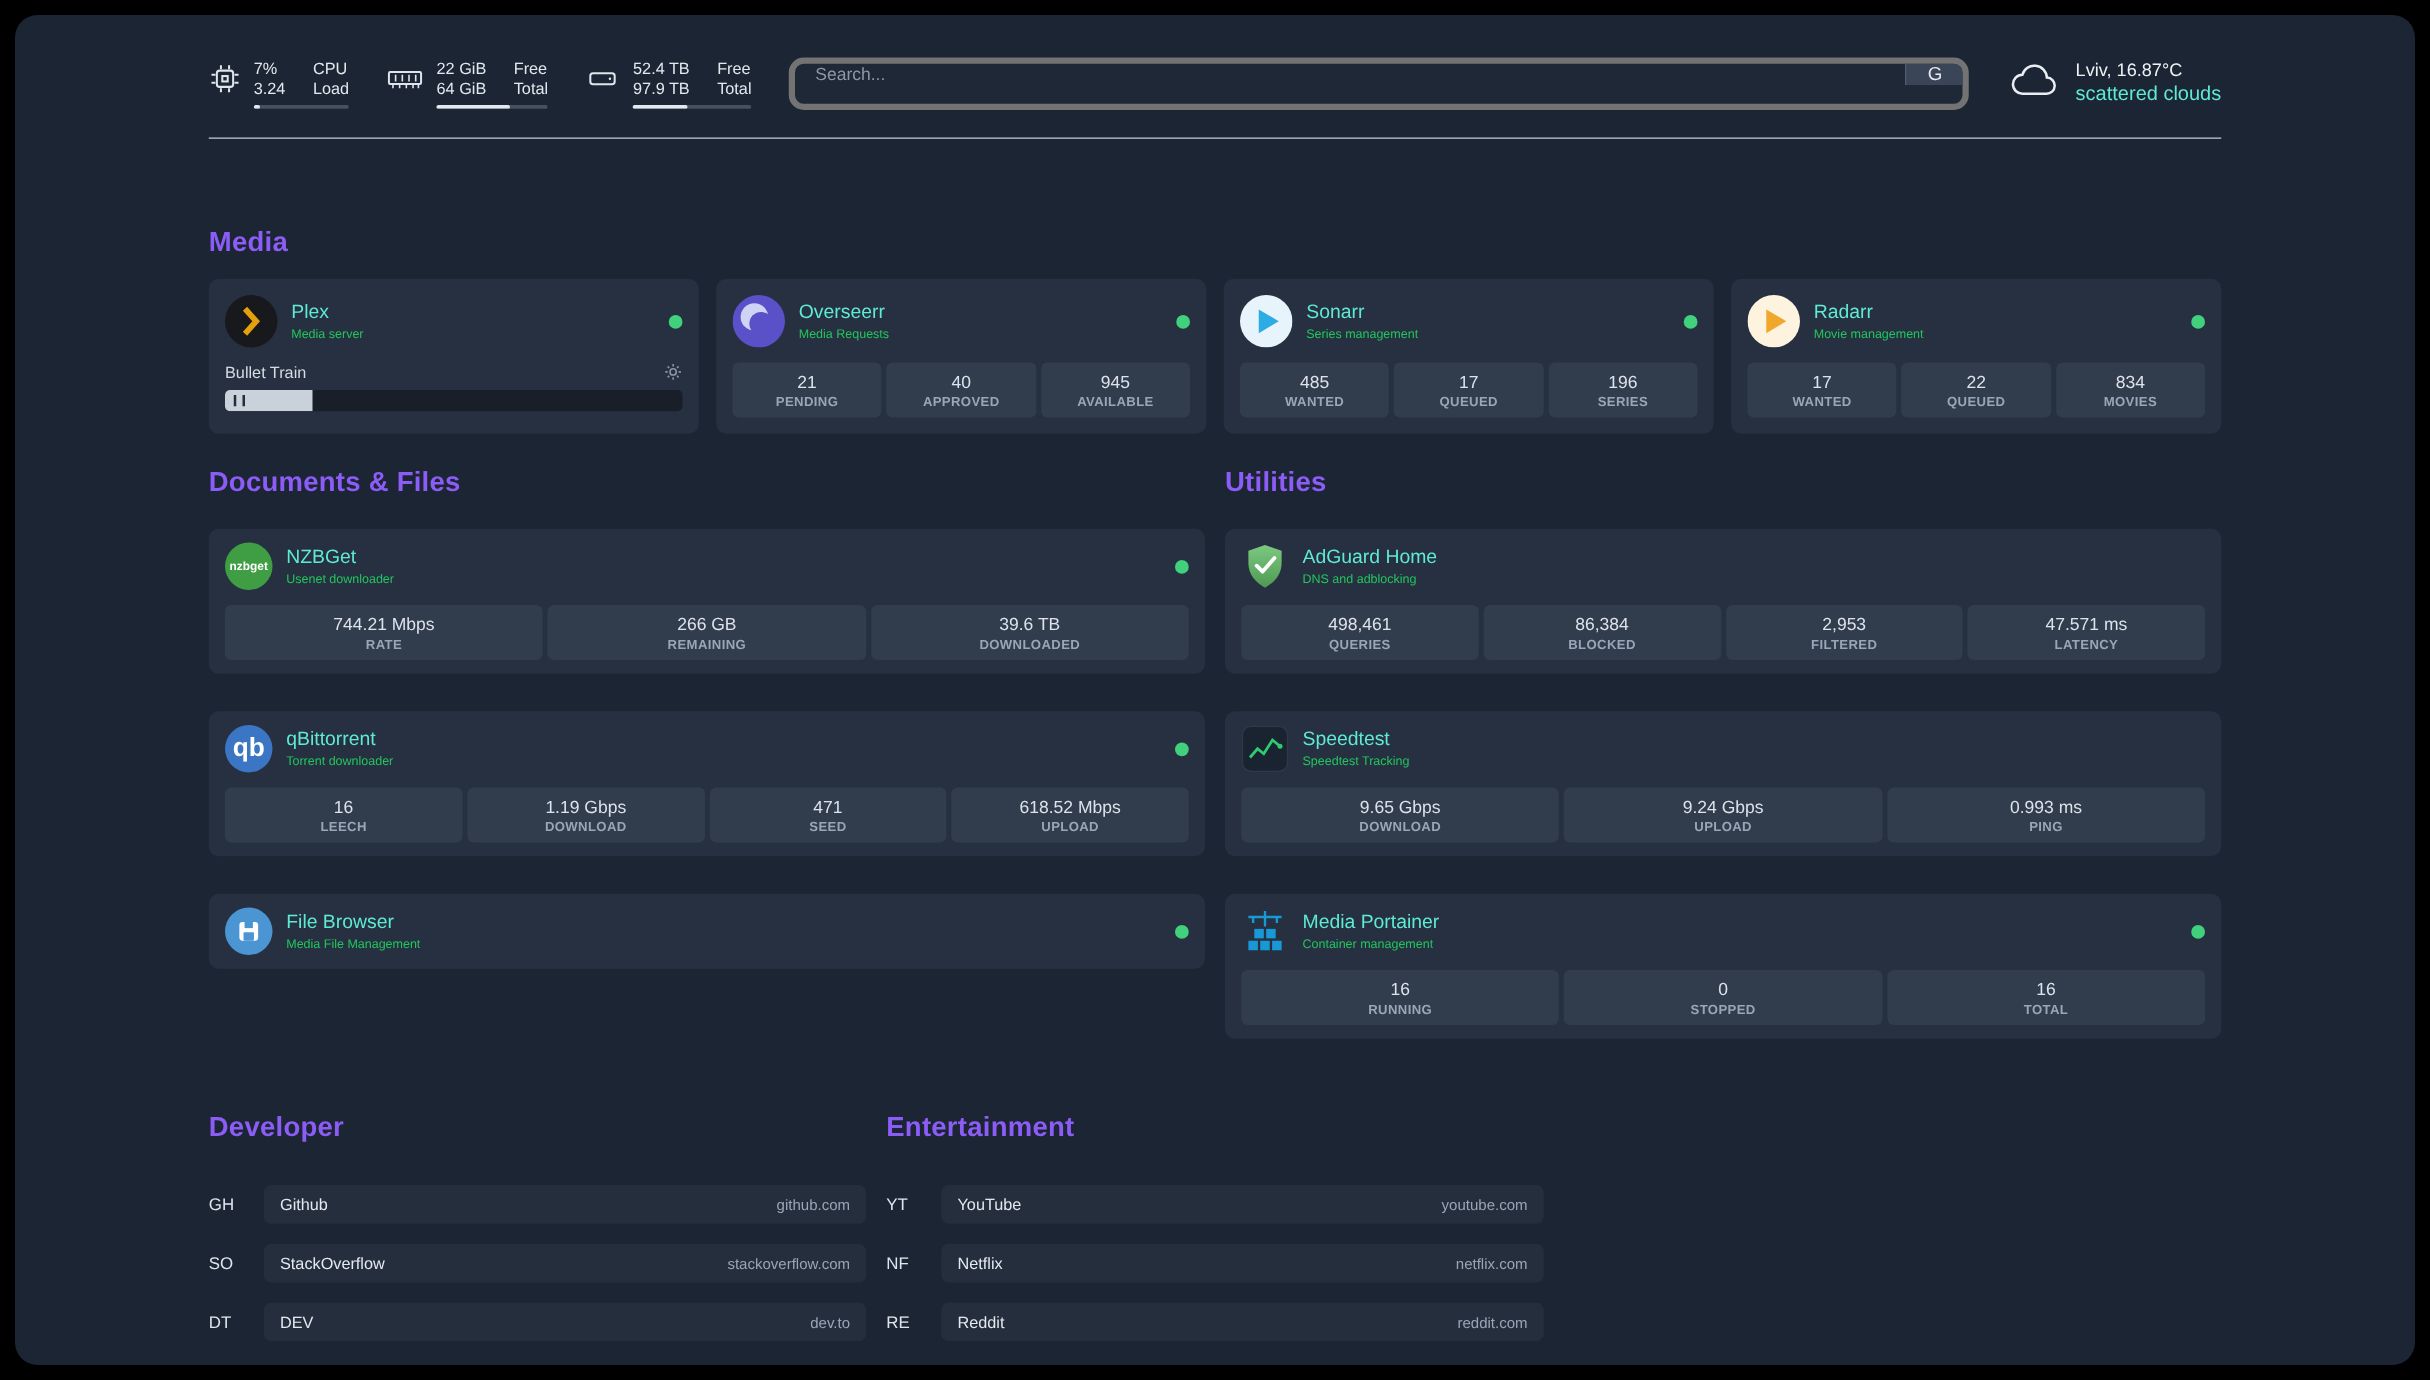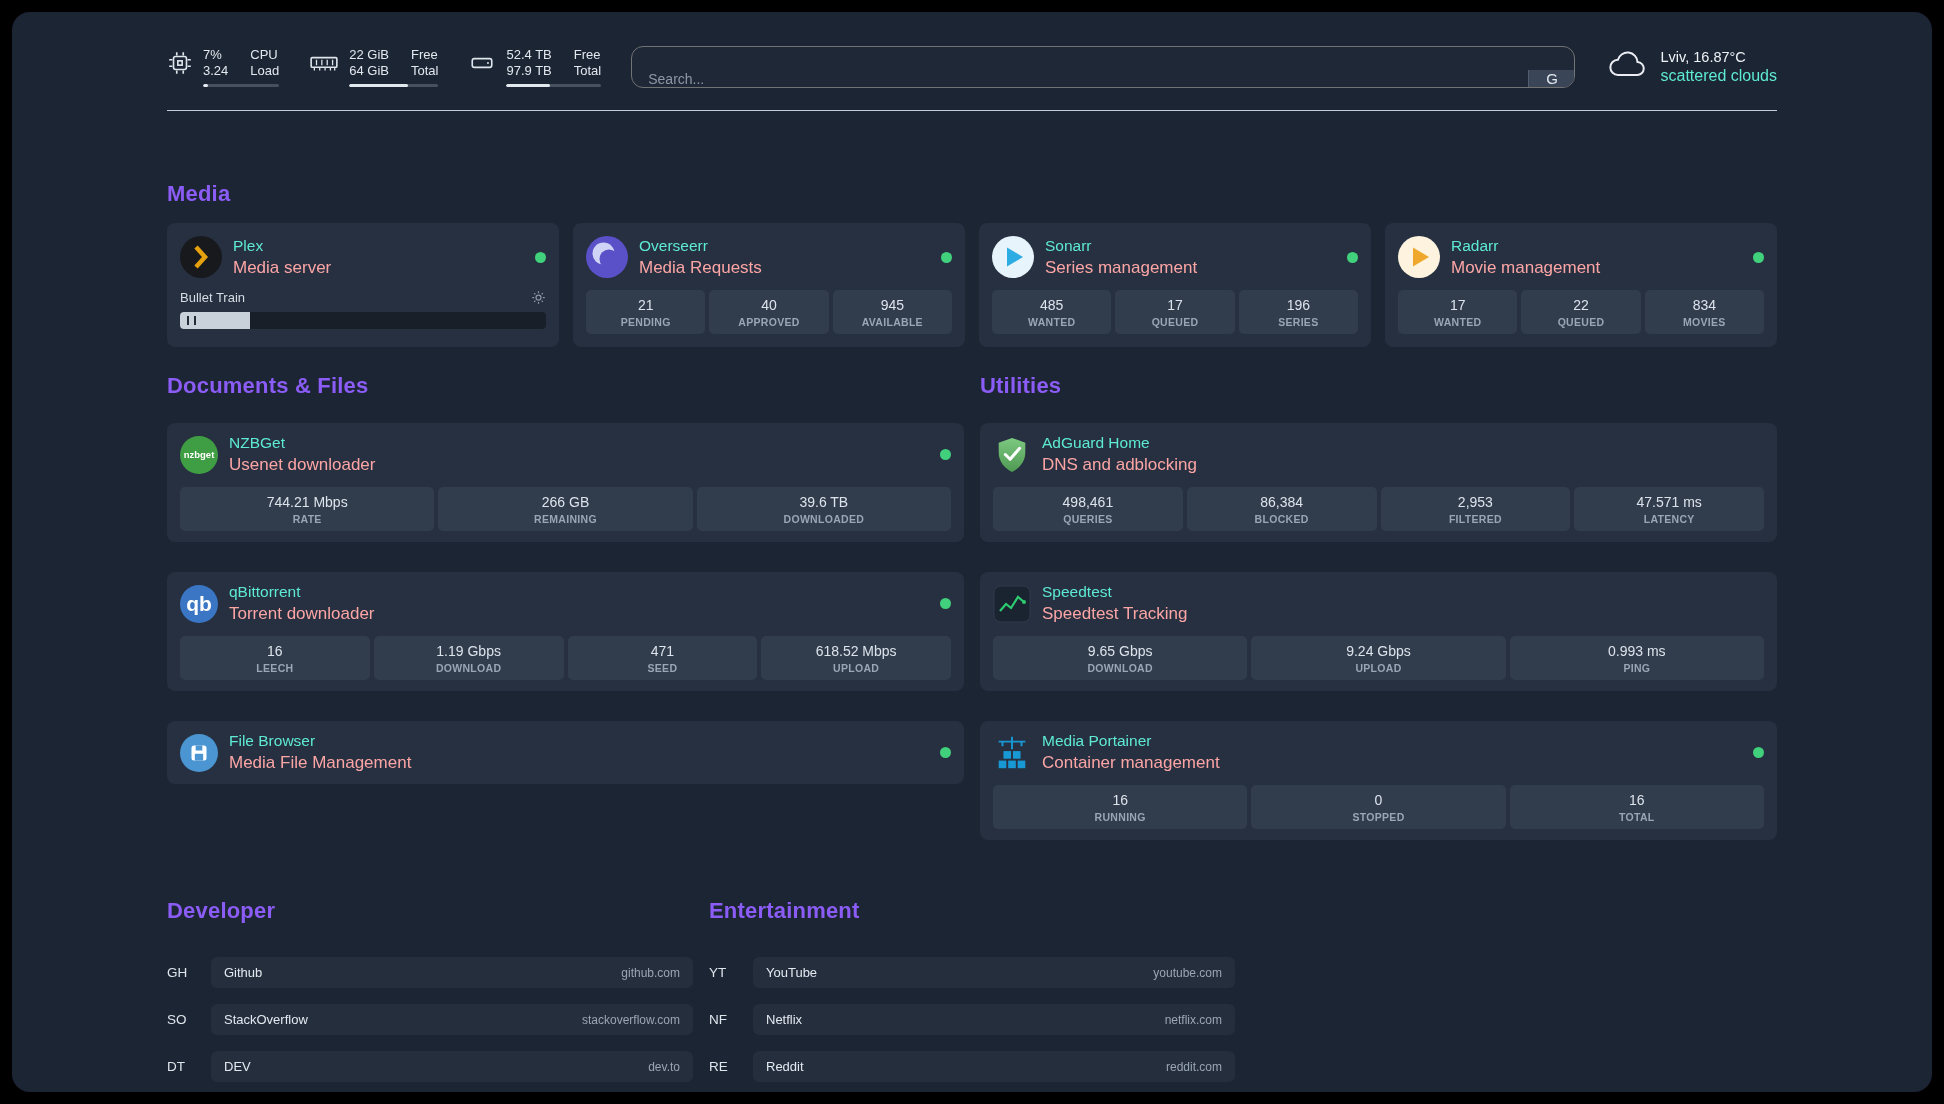--- a/index.html
+++ b/index.html
@@ -19,22 +19,22 @@
   .resource { display: flex; align-items: flex-start; gap: 10px; }
   .res-icon { display: flex; padding-top: 3px; }
   .res-grid {
     display: grid; grid-template-columns: auto auto; column-gap: 22px;
     font-size: 13px; color: #e3e8ef; line-height: 16px;
   }
   .res-bar { height: 3px; background: #46515f; border-radius: 2px; margin-top: 5px; overflow: hidden; }
   .res-fill { height: 100%; background: #e3e8ef; border-radius: 2px; }
 
   .search-box {
-    flex: 1; display: flex; align-items: flex-end; height: 42px;
-    border: 1px solid #737373; border-radius: 12px; overflow: hidden;
+    flex: 1; display: flex; align-items: flex-start; height: 42px;
+    border: 5px solid #737373; border-radius: 12px; overflow: hidden;
     background: rgba(255,255,255,0.015);
   }
   .search-box input {
     flex: 1; background: transparent; border: 0; outline: none;
     padding: 0 16px; color: #e6ebf2; font-size: 14px; font-family: inherit;
   }
   .search-box input::placeholder { color: #8d97a7; }
   .search-provider {
     width: 46px; background: #3a4557; display: flex; align-items: center;
     justify-content: center; color: #e4e9f0; font-size: 15px;
@@ -63,21 +63,21 @@
   .card.small .svc-icon { width: 38px; height: 38px; }
   .svc-icon.flat { border-radius: 6px; }
   .plex-bg { background: #17191d; }
   .nzb-bg { background: #3f9e43; }
   .nzb-bg span { color: #fff; font-size: 9.5px; font-weight: 700; }
   .qb-bg { background: #3a76c4; }
   .qb-bg span { color: #fff; font-size: 21px; font-weight: 700; }
   .fb-bg { background: #4b96d2; }
 
   .svc-name { font-size: 15.5px; color: #5eead4; }
-  .svc-desc { font-size: 17px; color: #fca5a5; margin-top: 3px; }
+  .svc-desc { font-size: 10px; color: #22c55e; margin-top: 3px; }
   .status-dot {
     width: 11px; height: 11px; border-radius: 50%; background: #41d07c;
     margin-left: auto; flex: none;
   }
 
   .stats-row { display: flex; gap: 4px; margin-top: 12px; }
   .stat { flex: 1; background: #313c4d; border-radius: 5px; text-align: center; padding: 7px 4px 6px; }
   .stat-value { font-size: 14px; color: #dde3eb; }
   .stat-label { font-size: 10.5px; font-weight: 700; color: #9aa5b5; margin-top: 3px; letter-spacing: .3px; }
 

